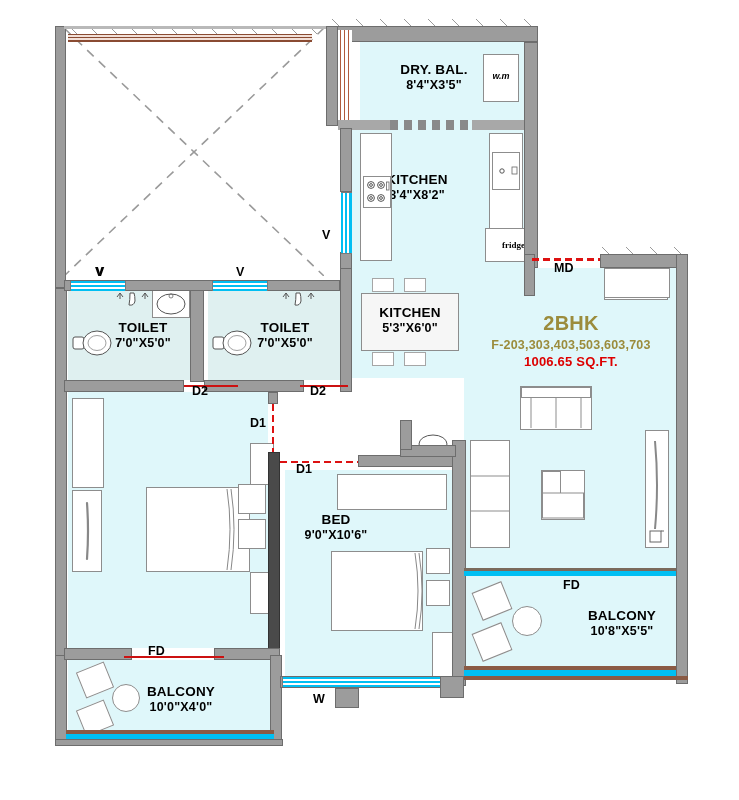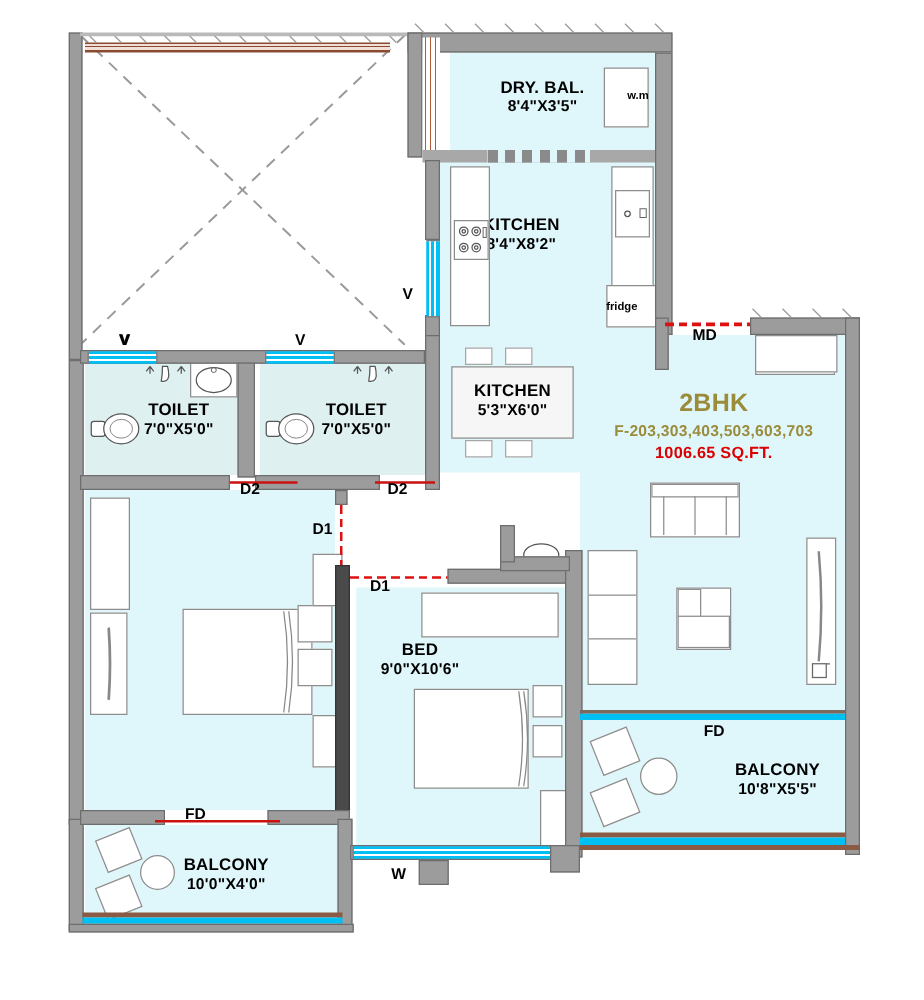--- a/index.html
+++ b/index.html
@@ -86,21 +86,21 @@
     </svg>
   </div>
 
   <div class="abs fill" style="left:360px;top:42px;width:172px;height:84px;"></div>
   <div class="lbl" style="left:386px;top:62px;width:96px;">
     <div class="nm">DRY. BAL.</div>
     <div class="dm">8'4"X3'5"</div>
   </div>
 
   <div class="abs furn" style="left:483px;top:54px;width:36px;height:48px;"></div>
-  <div class="abs lbl-tiny" style="left:483px;top:71px;width:36px;text-align:right;">w.m</div>
+  <div class="abs lbl-tiny" style="left:483px;top:71px;width:36px;text-align:center;font-style:italic;">w.m</div>
 
   <div class="abs fill" style="left:352px;top:128px;width:180px;height:140px;"></div>
   <div class="lbl" style="left:375px;top:172px;width:84px;">
     <div class="nm">KITCHEN</div>
     <div class="dm">8'4"X8'2"</div>
   </div>
 
   <div class="abs furn" style="left:360px;top:133px;width:32px;height:128px;"></div>
 
   <div class="abs furn" style="left:363px;top:176px;width:28px;height:32px;">
@@ -120,21 +120,21 @@
   <div class="abs furn" style="left:489px;top:133px;width:34px;height:112px;"></div>
 
   <div class="abs furn" style="left:492px;top:152px;width:28px;height:38px;">
     <svg width="26" height="36" viewBox="0 0 26 36">
       <circle cx="9" cy="18" r="2.2" fill="none" stroke="#555" stroke-width="1"></circle>
       <rect x="19" y="14" width="5" height="7" fill="none" stroke="#666" stroke-width=".8"></rect>
     </svg>
   </div>
 
   <div class="abs furn" style="left:485px;top:228px;width:40px;height:34px;"></div>
-  <div class="abs lbl-tiny" style="left:485px;top:240px;width:40px;text-align:left;">fridge</div>
+  <div class="abs lbl-tiny" style="left:485px;top:240px;width:40px;text-align:right;font-family:Liberation Serif, serif;">fridge</div>
 
   <div class="abs fill" style="left:352px;top:268px;width:112px;height:110px;"></div>
 
   <div class="abs furn-n" style="left:372px;top:278px;width:22px;height:14px;"></div>
   <div class="abs furn-n" style="left:404px;top:278px;width:22px;height:14px;"></div>
 
   <div class="abs furn-n" style="left:372px;top:352px;width:22px;height:14px;"></div>
   <div class="abs furn-n" style="left:404px;top:352px;width:22px;height:14px;"></div>
 
   <div class="abs furn" style="left:361px;top:293px;width:98px;height:58px;background:#f6f6f6;"></div>

